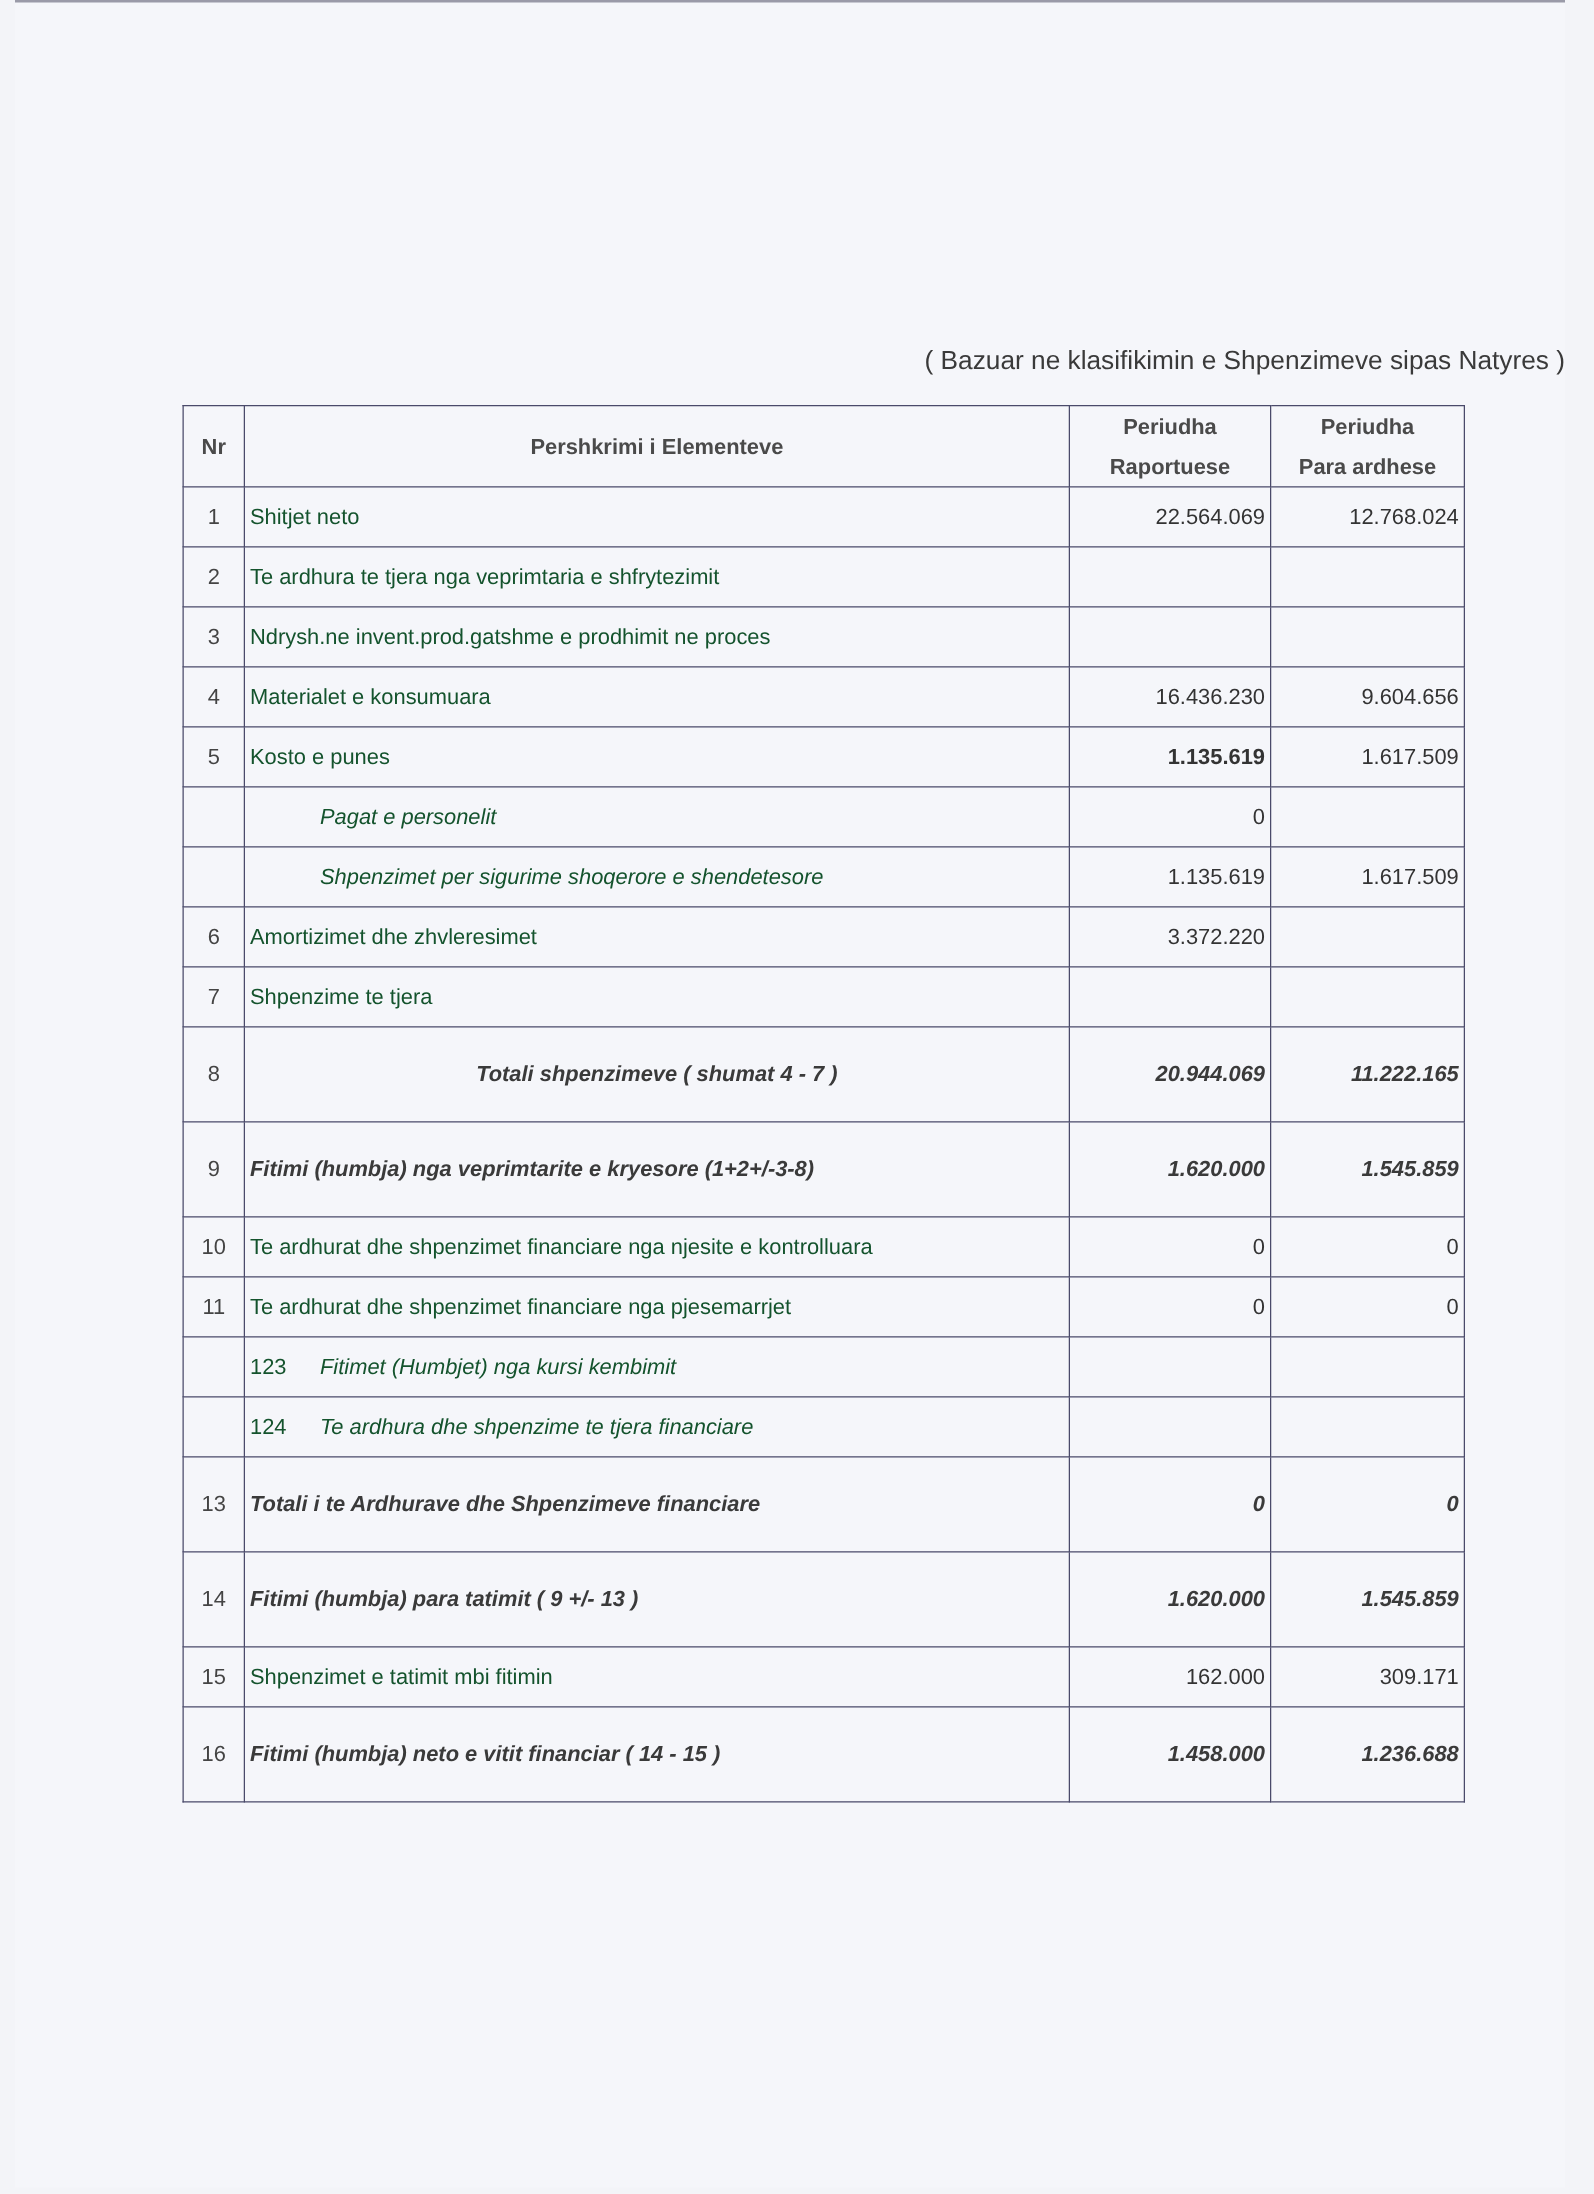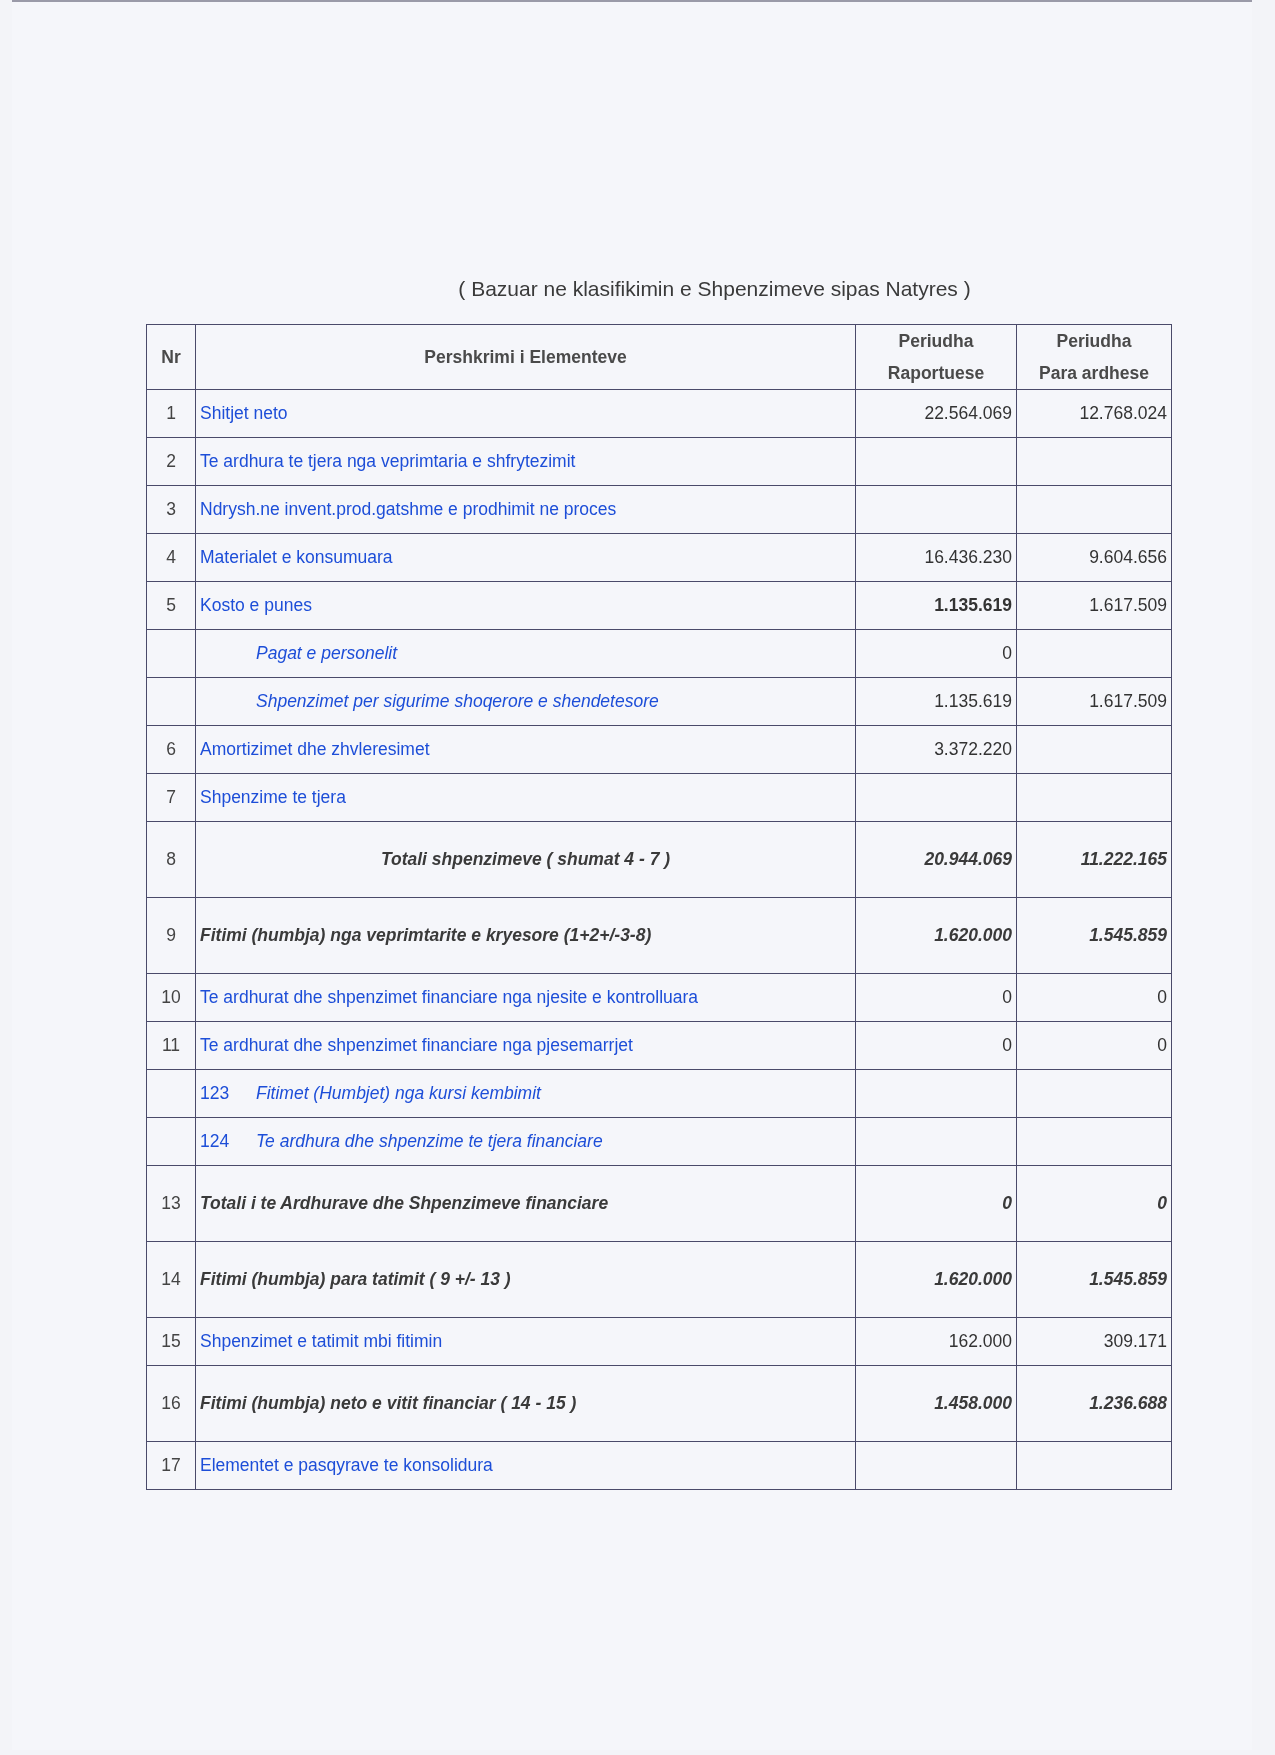--- a/index.html
+++ b/index.html
@@ -18,21 +18,21 @@
     }
     .title {
       position: absolute; left: 0; width: 100%; top: 224px;
       text-align: center; font-size: 27px; color: #3a3a3a; letter-spacing: 0.2px;
       padding-left: 180px; box-sizing: border-box;
     }
     .title .t-main { word-spacing: 8px; }
     .title .t-year { margin-left: 30px; }
     .subtitle {
       position: absolute; left: 0; width: 100%; top: 275px;
-      text-align: center; font-size: 21px; color: #3a3a3a;
+      text-align: right; font-size: 21px; color: #3a3a3a;
       padding-left: 165px; box-sizing: border-box;
     }
     table.statement {
       position: absolute; left: 146px; top: 324px;
       width: 1026px;
       border-collapse: collapse;
       font-size: 17.5px;
     }
     table.statement td, table.statement th {
       border: 1.5px solid #4a4a6a;
@@ -41,21 +41,21 @@
     }
     table.statement th {
       font-weight: bold; color: #4a4a4a; font-size: 17.5px;
     }
     th.h-nr { width: 40px; text-align: center; }
     th.h-desc { text-align: center; }
     th.h-cur { width: 152px; text-align: center; line-height: 32px; }
     th.h-prev { width: 146px; text-align: center; line-height: 32px; }
     tr.head { height: 62px; }
     td.nr { text-align: center; color: #444; }
-    td.desc { color: #1d4ed8; }
+    td.desc { color: #14532d; }
     td.val { text-align: right; color: #333; padding-right: 2px; }
     tr.r-std { height: 48px; }
     tr.r-tall { height: 76px; }
     tr.bold td.desc, tr.bold td.val { font-weight: bold; color: #3a3a3a; font-style: italic; }
     tr.center td.desc { text-align: center; }
     tr.sub td.desc { font-style: italic; padding-left: 60px; }
     tr.fin td.desc { font-style: italic; }
     td.desc .code { font-style: normal; display: inline-block; width: 56px; }
     td.val.b { font-weight: bold; }
   </style>
@@ -188,20 +188,14 @@
     <td class="desc">Shpenzimet e tatimit mbi fitimin</td>
     <td class="val">162.000</td>
     <td class="val">309.171</td>
   </tr>
   <tr class="r-tall bold">
     <td class="nr">16</td>
     <td class="desc">Fitimi (humbja) neto e vitit financiar ( 14 - 15 )</td>
     <td class="val">1.458.000</td>
     <td class="val">1.236.688</td>
   </tr>
-  <tr class="r-std">
-    <td class="nr">17</td>
-    <td class="desc">Elementet e pasqyrave te konsolidura</td>
-    <td class="val"></td>
-    <td class="val"></td>
-  </tr>
 </tbody>
   </table>
 
 </body></html>

